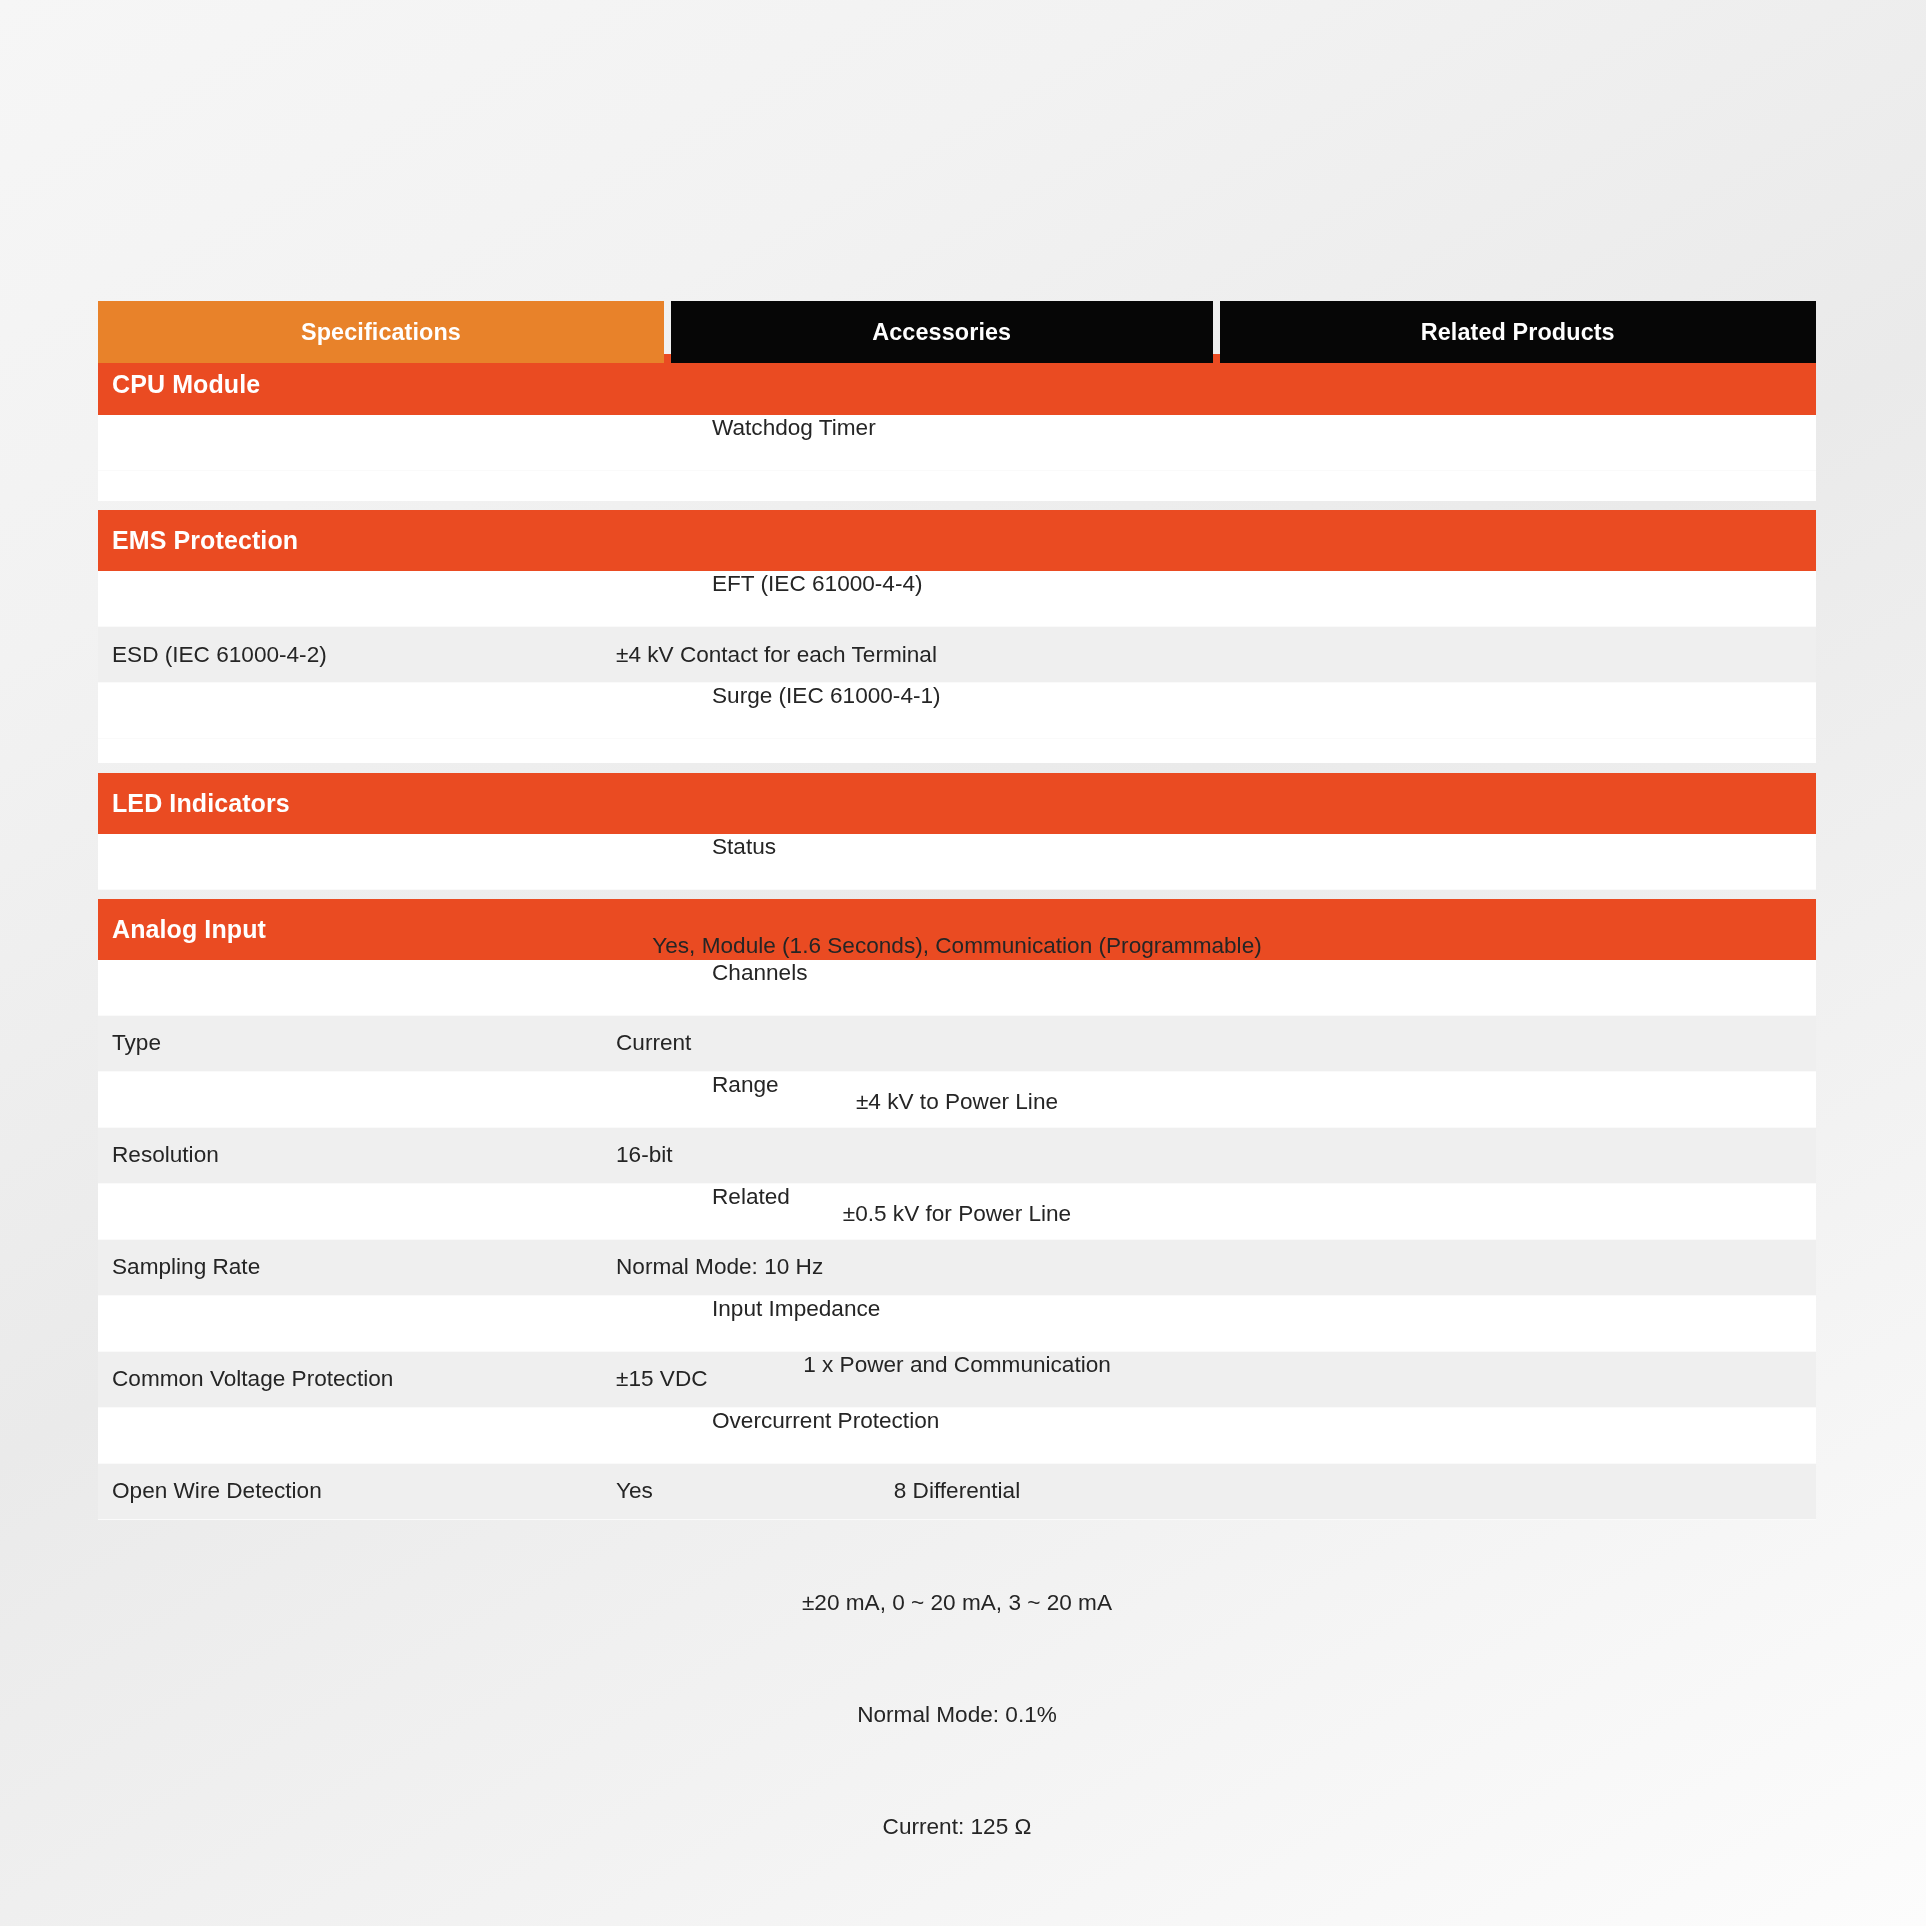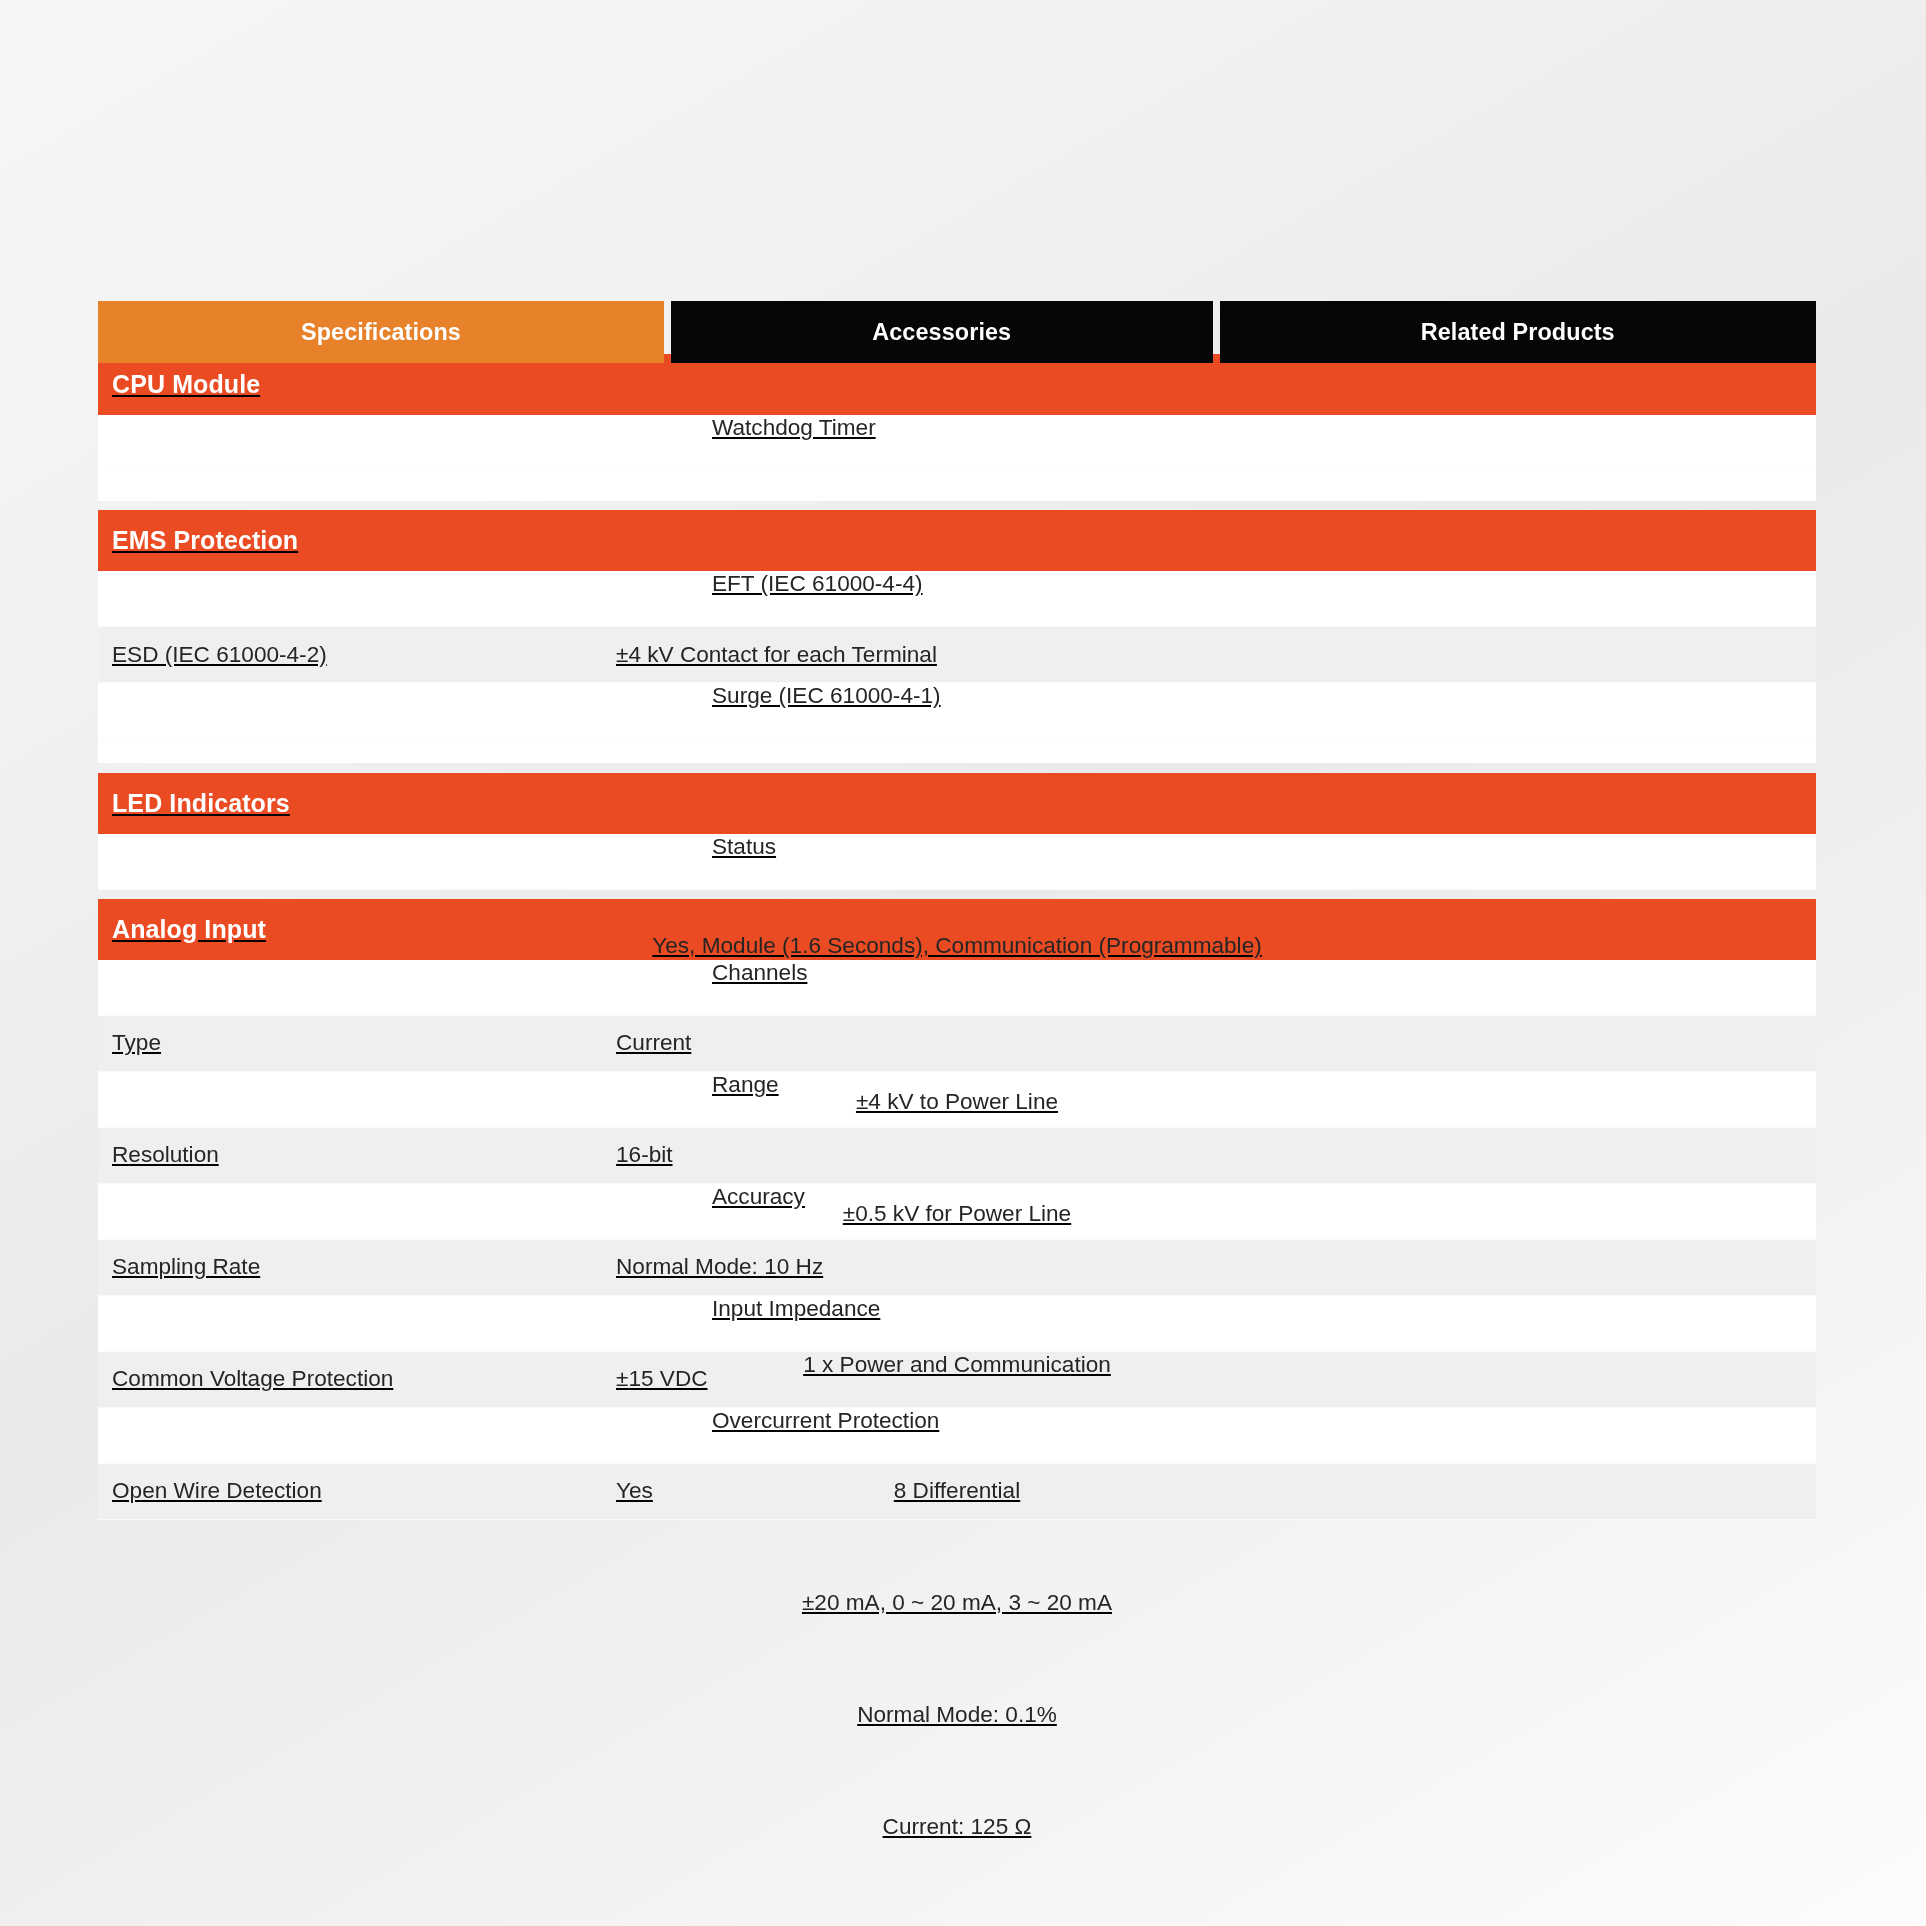--- a/index.html
+++ b/index.html
@@ -55,21 +55,20 @@
   }
   .tab.tab-inactive {
     background: #060606;
     flex: 1 1 auto;
     align-items: center;
   }
 
   
   .section {
     width: 100%;
-    text-decoration: underline;
   }
   .section-header {
     background: #ea4b22;
     height: 61px;
     display: flex;
     align-items: center;
     padding-left: 14px;
     box-sizing: border-box;
     margin-top: 9.2px;
   }
@@ -192,21 +191,21 @@
             </div>
             <div class="spec-row row-odd">
               <div class="row-label">Range</div>
               <div class="row-value">±20 mA, 0 ~ 20 mA, 3 ~ 20 mA</div>
             </div>
             <div class="spec-row row-even">
               <div class="row-label">Resolution</div>
               <div class="row-value">16-bit</div>
             </div>
             <div class="spec-row row-odd">
-              <div class="row-label">Accuracy</div>
+              <div class="row-label">Related</div>
               <div class="row-value">Normal Mode: 0.1%</div>
             </div>
             <div class="spec-row row-even">
               <div class="row-label">Sampling Rate</div>
               <div class="row-value">Normal Mode: 10 Hz</div>
             </div>
             <div class="spec-row row-odd">
               <div class="row-label">Input Impedance</div>
               <div class="row-value">Current: 125 Ω</div>
             </div>

